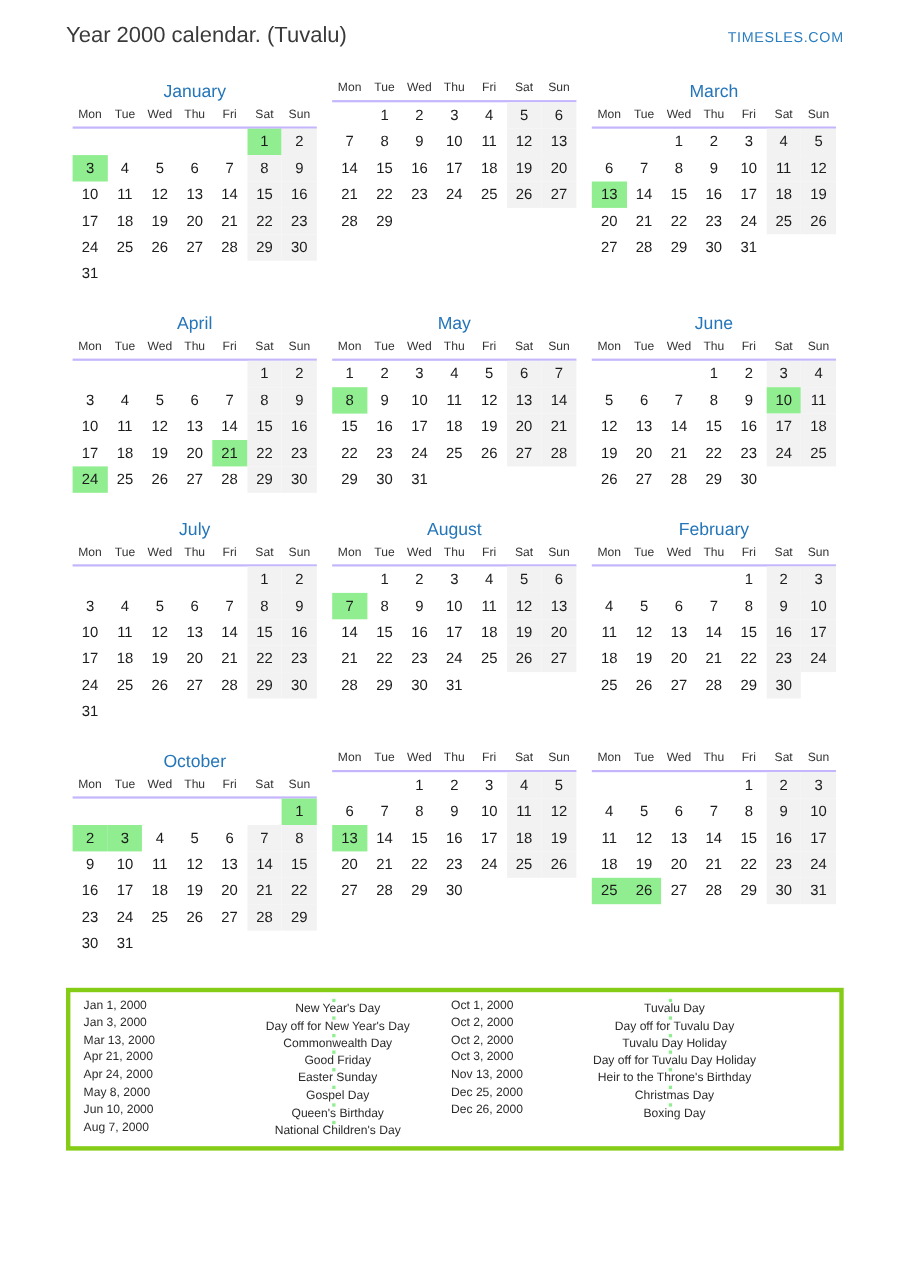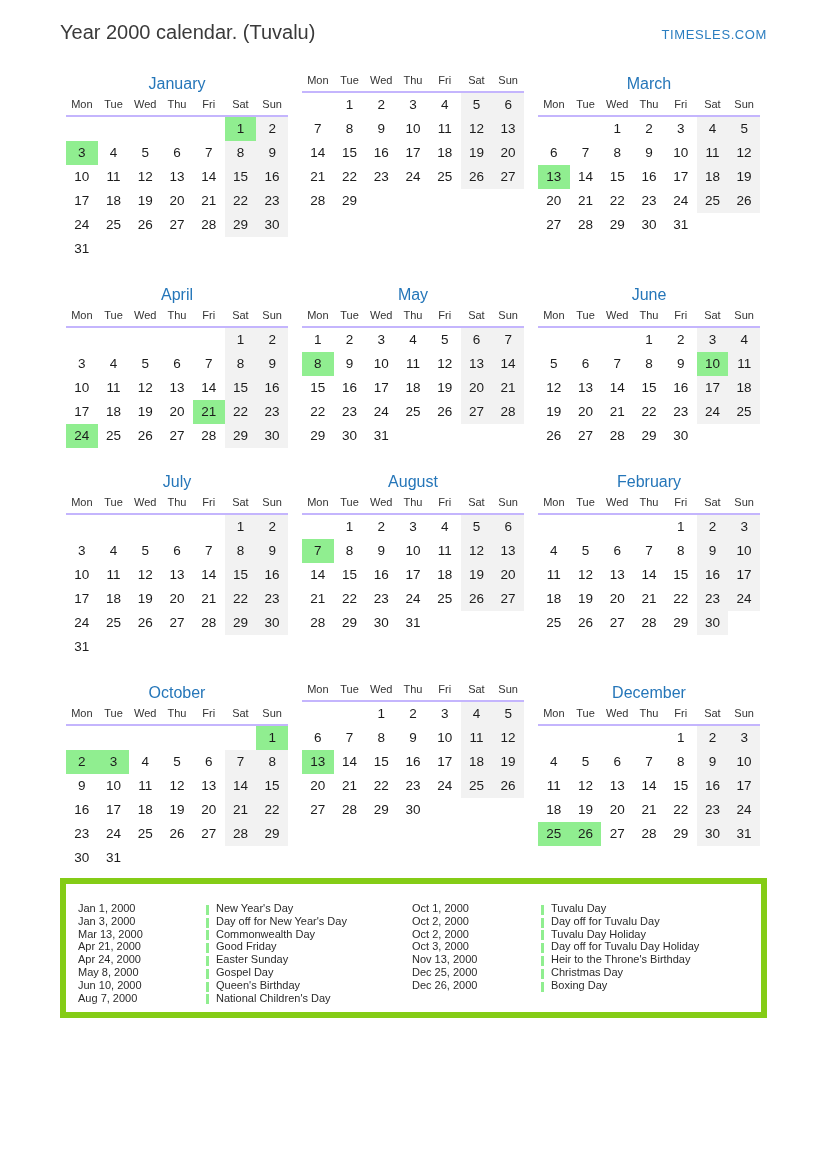--- a/index.html
+++ b/index.html
@@ -49,34 +49,34 @@
     grid-auto-rows: 24px;
   }
   .day {
     text-align: center; line-height: 24px; font-size: 13.5px; color: #1c1c1c;
   }
   .day.we { background: #f2f2f2; }
   .day.hl { background: #90ee90; }
 
   
   .legend {
-    margin: 8px 60px 0 60px;
-    border: 6px solid #84cc16;
-    padding: 18px 0 8px 12px;
+    margin: 28px 60px 0 60px;
+    border: 4px solid #84cc16;
+    padding: 6px 0 8px 12px;
     display: flex;
     min-height: 106px;
   }
   .legend-col {
     display: grid; align-content: start;
     font-size: 11px; line-height: 12.8px; color: #2b2b2b;
   }
   .legend-col.left  { grid-template-columns: 128px 206px; width: 334px; }
   .legend-col.right { grid-template-columns: 129px auto; }
   .legend-date { white-space: nowrap; }
-  .legend-name { display: flex; align-items: flex-end; white-space: nowrap; }
+  .legend-name { display: flex; align-items: center; white-space: nowrap; flex-direction: column; }
   .bar {
     display: inline-block; width: 3px; height: 10px;
     background: #90ee90; margin-right: 7px; flex: 0 0 3px;
   }
 </style>
 </head>
 <body>
 
 <div class="page-header">
   <div class="page-title">Year 2000 calendar. (Tuvalu)</div>
@@ -599,21 +599,20 @@
         <div class="day">24</div>
         <div class="day we">25</div>
         <div class="day we">26</div>
         <div class="day">27</div>
         <div class="day">28</div>
         <div class="day">29</div>
         <div class="day">30</div>
       </div>
     </div>
     <div class="month">
-      <div class="month-title">December</div>
       <div class="weekday-row">
         <div class="weekday">Mon</div>
         <div class="weekday">Tue</div>
         <div class="weekday">Wed</div>
         <div class="weekday">Thu</div>
         <div class="weekday">Fri</div>
         <div class="weekday">Sat</div>
         <div class="weekday">Sun</div>
       </div>
       <div class="days">

